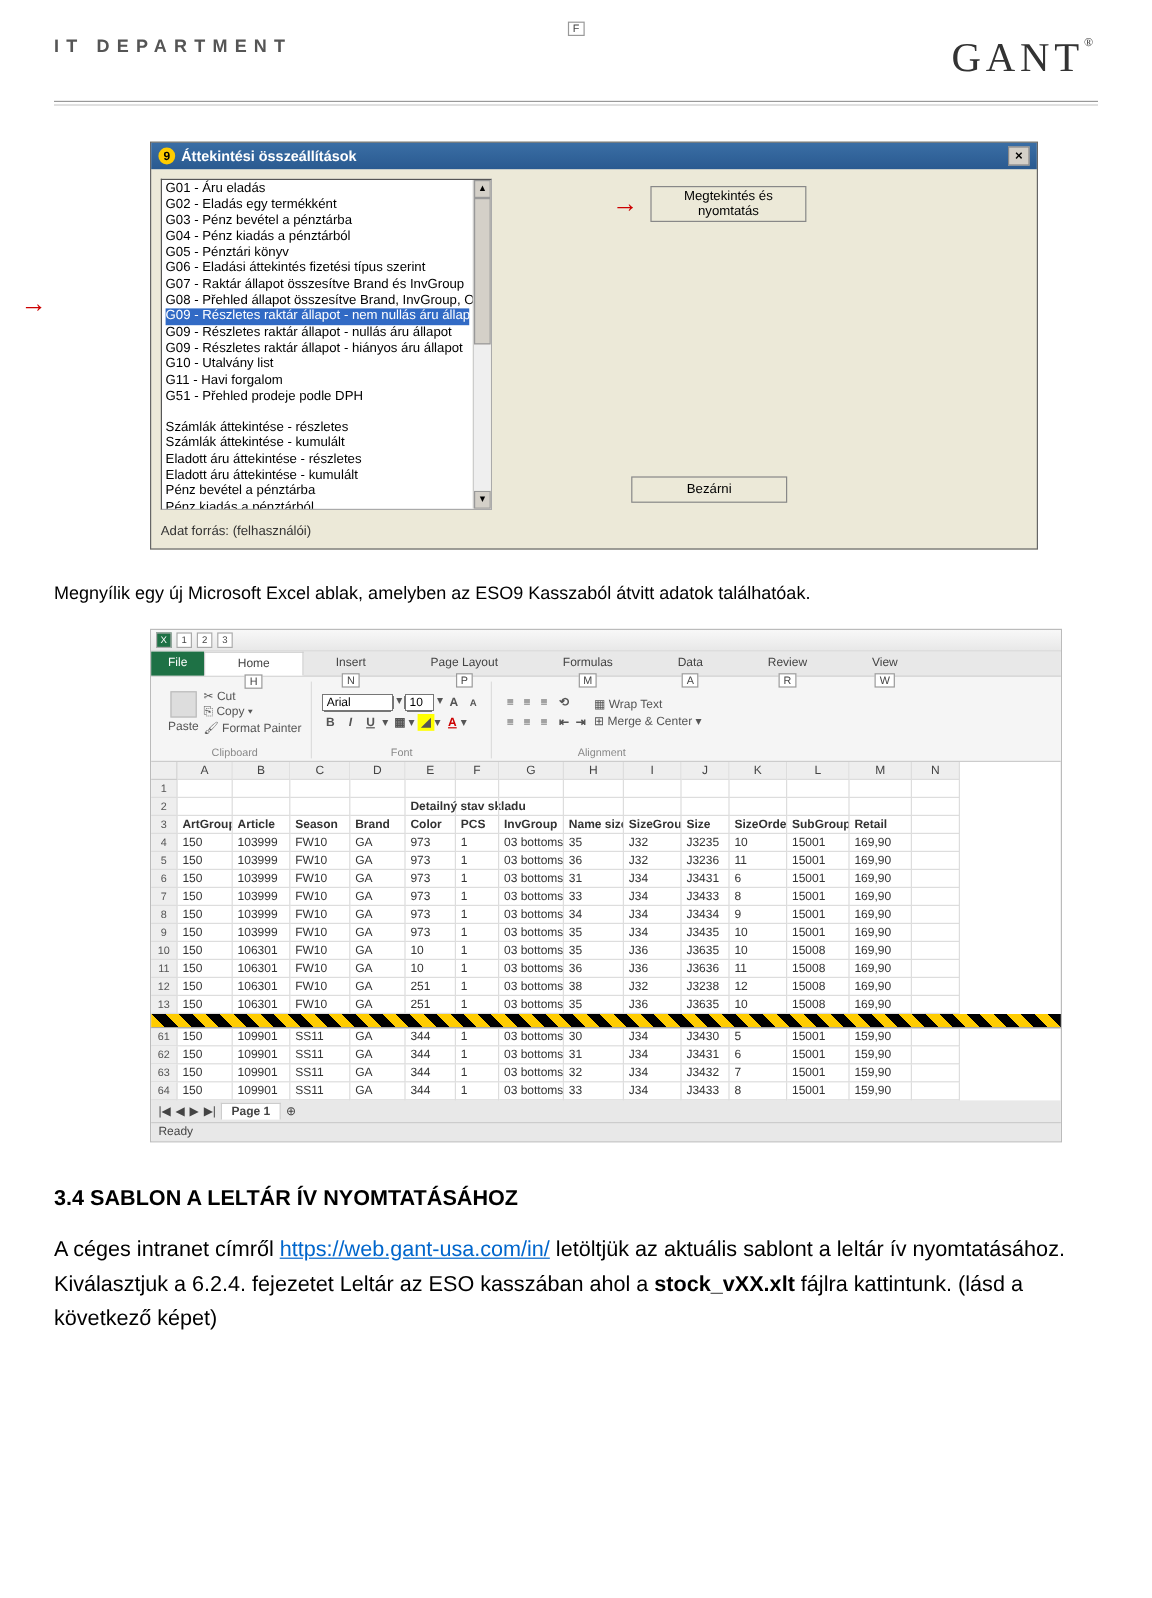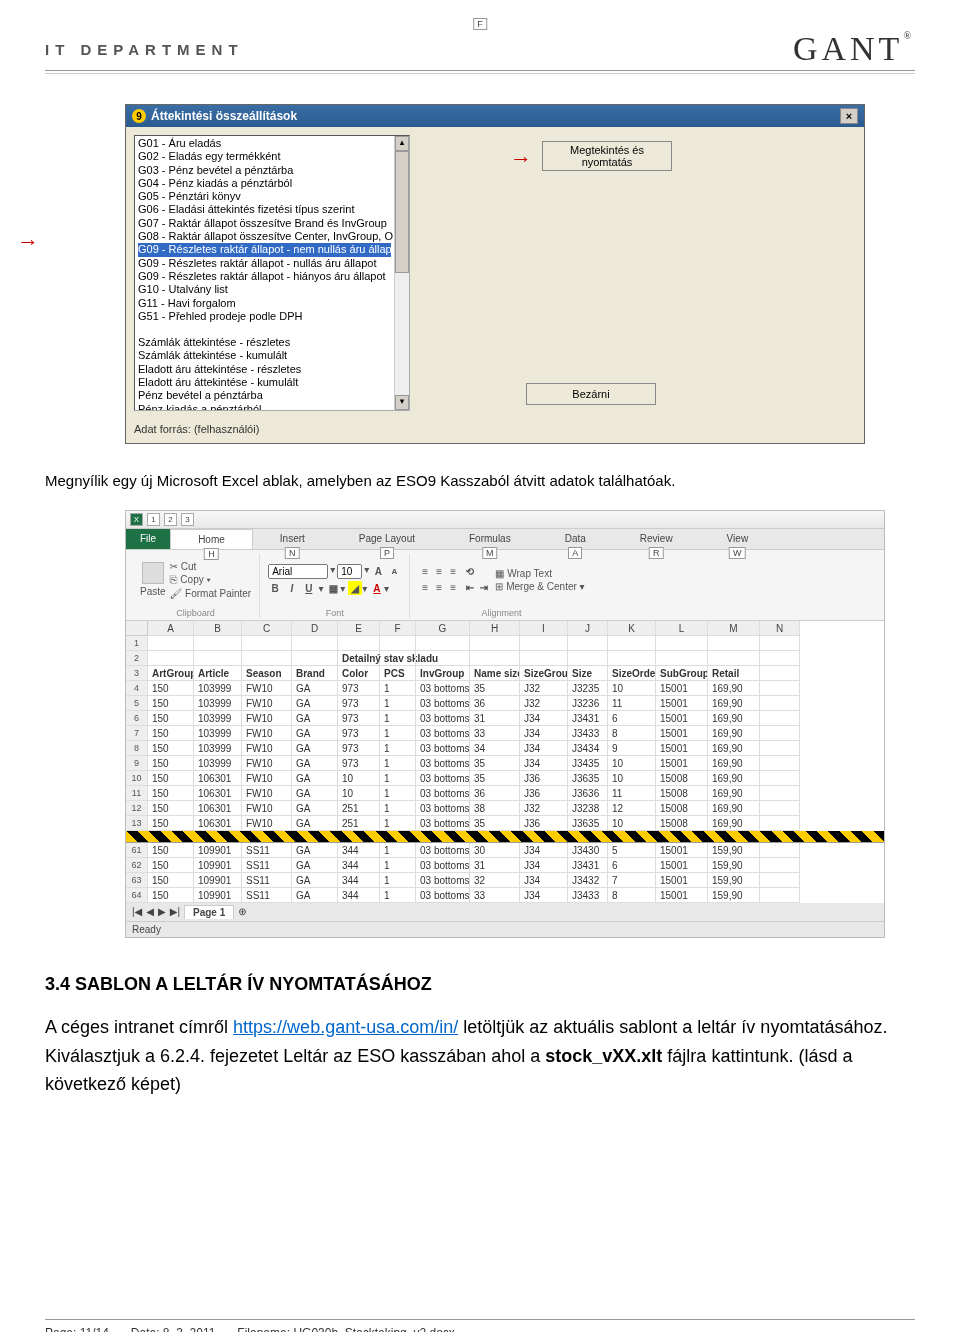--- a/index.html
+++ b/index.html
@@ -8,23 +8,23 @@
     font-size: 13px;
     margin: 0;
     padding: 30px 45px;
     width: 960px;
     background: #fff;
     color: #000;
   }
   .header {
     display: flex;
     justify-content: space-between;
-    align-items: center;
+    align-items: flex-start;
     border-bottom: 1px solid #999;
-    padding-bottom: 2px;
+    padding-bottom: 16px;
     margin-bottom: 2px;
     gap: 38px;
   }
   .header-left {
     font-family: Arial, sans-serif;
     font-weight: bold;
     letter-spacing: 6px;
     font-size: 15px;
     color: #555;
   }
@@ -275,21 +275,21 @@
   <div class="dlg-body">
     <div class="listbox">
       <div class="list-content" id="list-content">
           <div class="list-item">G01 - Áru eladás</div>
           <div class="list-item">G02 - Eladás egy termékként</div>
           <div class="list-item">G03 - Pénz bevétel a pénztárba</div>
           <div class="list-item">G04 - Pénz kiadás a pénztárból</div>
           <div class="list-item">G05 - Pénztári könyv</div>
           <div class="list-item">G06 - Eladási áttekintés fizetési típus szerint</div>
           <div class="list-item">G07 - Raktár állapot összesítve Brand és InvGroup</div>
-          <div class="list-item">G08 - Raktár állapot összesítve Center, InvGroup, O</div>
+          <div class="list-item">G08 - Přehled állapot összesítve Brand, InvGroup, O</div>
           <div class="list-item selected">G09 - Részletes raktár állapot - nem nullás áru állap</div>
           <div class="list-item">G09 - Részletes raktár állapot - nullás áru állapot</div>
           <div class="list-item">G09 - Részletes raktár állapot - hiányos áru állapot</div>
           <div class="list-item">G10 - Utalvány list</div>
           <div class="list-item">G11 - Havi forgalom</div>
           <div class="list-item">G51 - Přehled prodeje podle DPH</div>
           <div class="list-item spacer"></div>
           <div class="list-item">Számlák áttekintése - részletes</div>
           <div class="list-item">Számlák áttekintése - kumulált</div>
           <div class="list-item">Eladott áru áttekintése - részletes</div>

